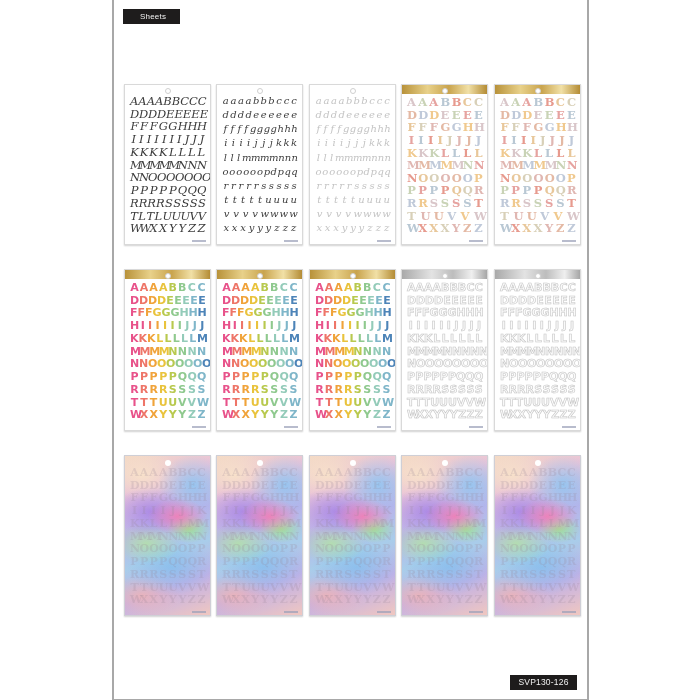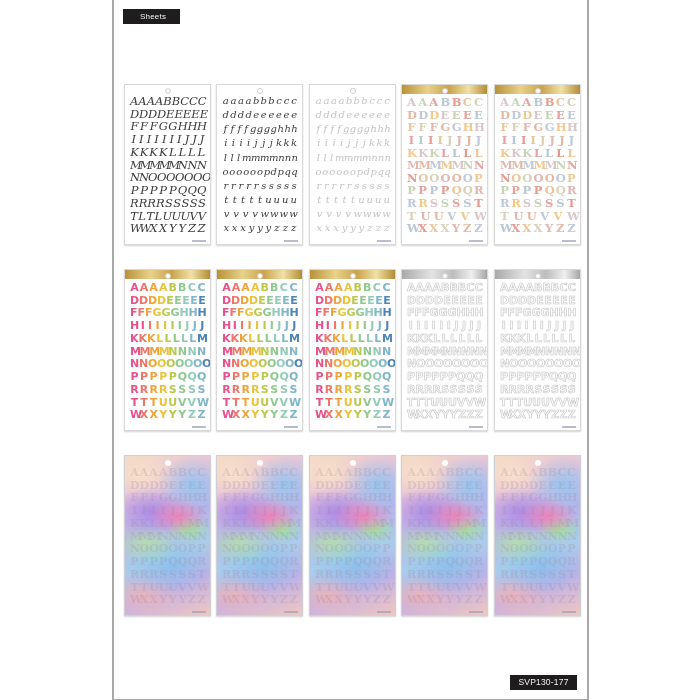--- a/index.html
+++ b/index.html
@@ -1829,13 +1829,13 @@
           <span>Y</span>
           <span>Y</span>
           <span>Z</span>
           <span>Z</span>
         </div>
       </div>
       <div class="stamp"></div>
     </div>
   </div>
 
-<div class="tag tag-sku">SVP130-177</div>
+<div class="tag tag-sku">SVP130-126</div>
 
 </body></html>

